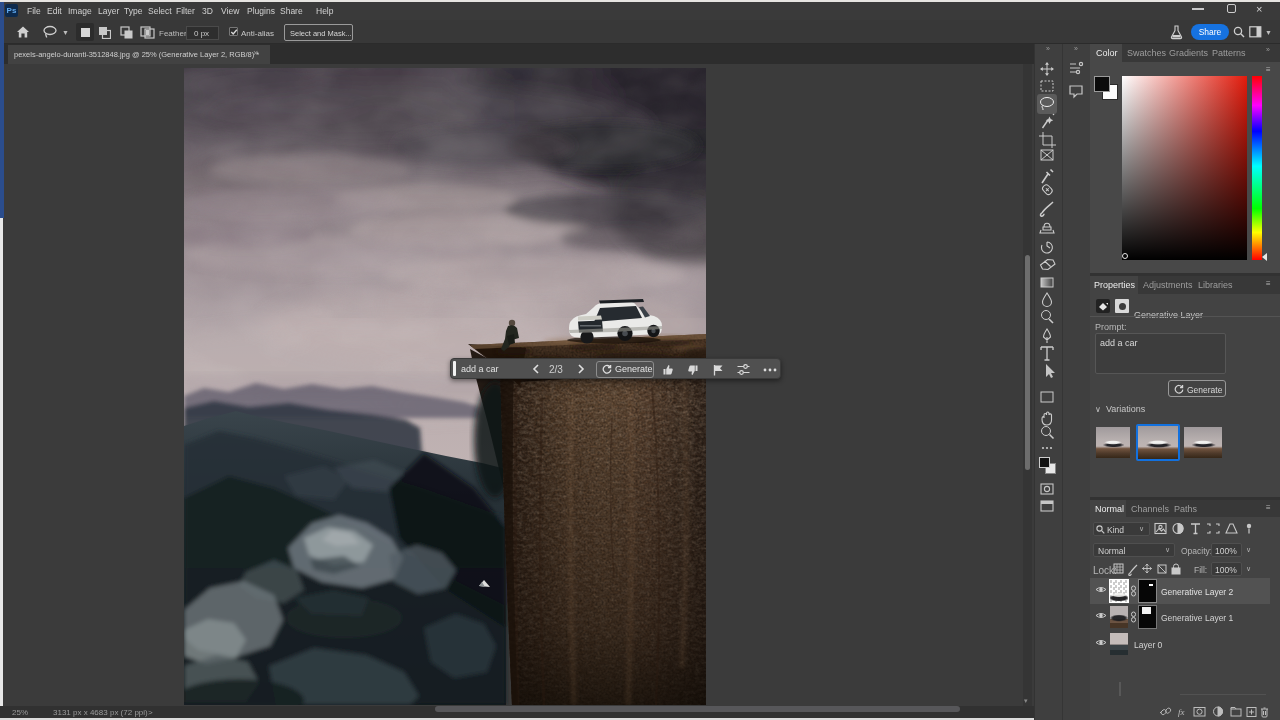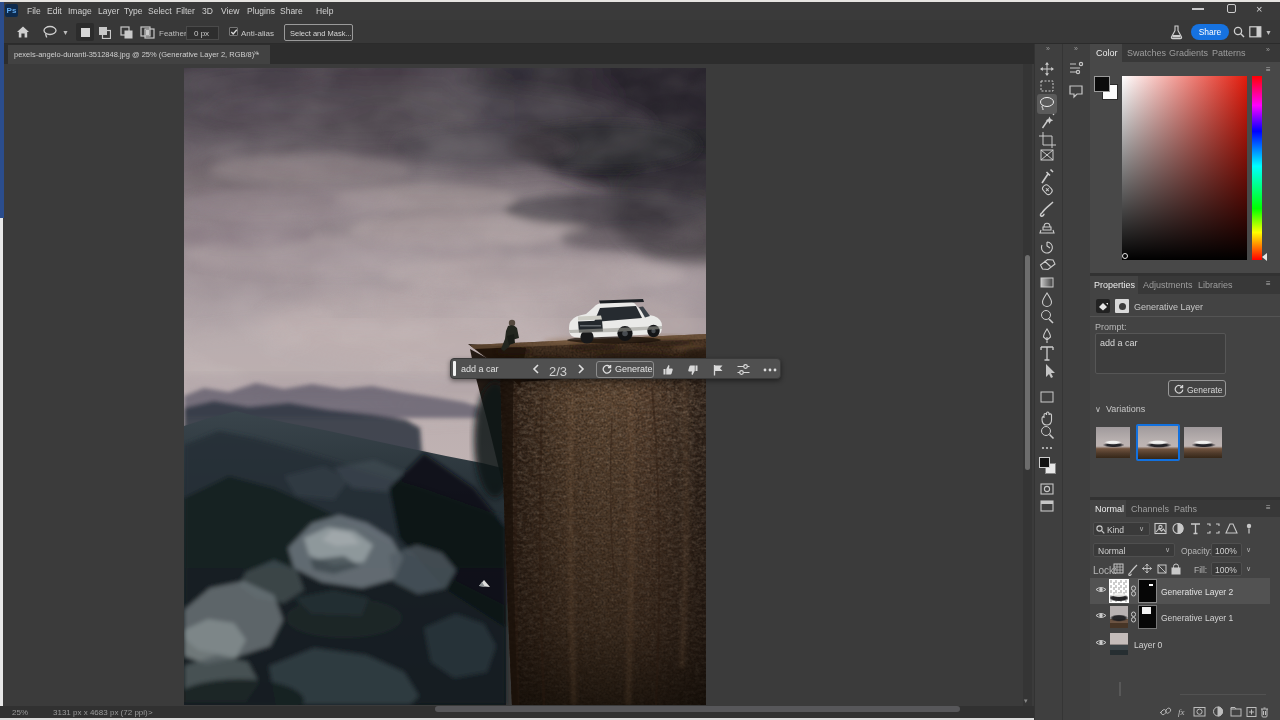--- a/index.html
+++ b/index.html
@@ -321,21 +321,21 @@
     </g>
 </svg>
   </div>
 
   <div class="abs" id="taskbar" style="left:450px;top:358px;width:331px;height:21px;background:#505050;border:1px solid #3a3a3a;border-radius:4px;box-shadow:0 2px 5px rgba(0,0,0,.45);">
     <div class="abs" style="left:2px;top:2px;width:2.5px;height:15px;background:#f2f2f2;border-radius:1px;"></div>
     <div class="abs txt" style="left:10px;top:5px;color:#e3e3e3;">add a car</div>
     <svg class="abs" style="left:81px;top:5px;" width="8" height="10" viewBox="0 0 8 10">
         <path d="M6 1 L2 5 L6 9" fill="none" stroke="#e0e0e0" stroke-width="1.6"></path>
       </svg>
-    <div class="abs txt" style="left:98px;top:5px;font-size:13px;color:#cfcfcf;">2/3</div>
+    <div class="abs txt" style="left:98px;top:5px;font-size:10px;color:#cfcfcf;">2/3</div>
     <svg class="abs" style="left:126px;top:5px;" width="8" height="10" viewBox="0 0 8 10">
         <path d="M2 1 L6 5 L2 9" fill="none" stroke="#e0e0e0" stroke-width="1.6"></path>
       </svg>
     <div class="abs" style="left:145px;top:1.5px;width:58px;height:17px;border:1px solid #8d8d8d;border-radius:3px;"></div>
     <svg class="abs" style="left:151px;top:5px;" width="10" height="10" viewBox="0 0 10 10">
         <path d="M8.2 3.2 A3.8 3.8 0 1 0 8.8 5.6" fill="none" stroke="#e0e0e0" stroke-width="1.3"></path>
         <path d="M8.6 1 L8.6 3.6 L6 3.6" fill="none" stroke="#e0e0e0" stroke-width="1.3"></path>
       </svg>
     <div class="abs txt" style="left:164px;top:5px;color:#e3e3e3;">Generate</div>
     <svg class="abs" style="left:211px;top:4.5px;" width="12" height="12" viewBox="0 0 12 12">
@@ -495,21 +495,21 @@
     <div class="abs txt" style="left:108px;top:236px;color:#9d9d9d;">Libraries</div>
     <div class="abs" style="left:176px;top:235px;color:#b5b5b5;font-size:8px;">≡</div>
 
     <div class="abs" style="left:6px;top:255px;width:14px;height:14px;background:#222;border-radius:2px;"></div>
     <svg class="abs" style="left:8px;top:258px;" width="11" height="9" viewBox="0 0 11 9">
         <path d="M1 5 L5 1 L9 5 L5 8.5 Z" fill="#e5e5e5"></path>
         <path d="M8 1 l2 0 l0 2 Z" fill="#e5e5e5"></path>
       </svg>
     <div class="abs" style="left:25px;top:255px;width:14px;height:14px;background:#d9d9d9;border-radius:1px;"></div>
     <div class="abs" style="left:28.5px;top:258.5px;width:7px;height:7px;background:#3b3b3b;border-radius:50%;"></div>
-    <div class="abs txt" style="left:44px;top:258px;color:#c6c6c6;">Generative Layer</div>
+    <div class="abs txt" style="left:44px;top:266px;color:#c6c6c6;">Generative Layer</div>
     <div class="abs" style="left:0;top:272px;width:190px;height:1px;background:#545454;"></div>
     <div class="abs txt" style="left:5px;top:278px;color:#b8b8b8;">Prompt:</div>
 
     <div class="abs" style="left:5px;top:289px;width:131px;height:41px;background:#3d3d3d;border:1px solid #565656;border-radius:2px;"></div>
     <div class="abs txt" style="left:10px;top:294px;color:#d9d9d9;">add a car</div>
 
     <div class="abs" style="left:78px;top:336px;width:58px;height:17px;border:1px solid #989898;border-radius:3px;"></div>
     <svg class="abs" style="left:84px;top:340px;" width="10" height="10" viewBox="0 0 10 10">
         <path d="M8.2 3.2 A3.8 3.8 0 1 0 8.8 5.6" fill="none" stroke="#d5d5d5" stroke-width="1.2"></path>
         <path d="M8.6 1 L8.6 3.6 L6 3.6" fill="none" stroke="#d5d5d5" stroke-width="1.2"></path>

